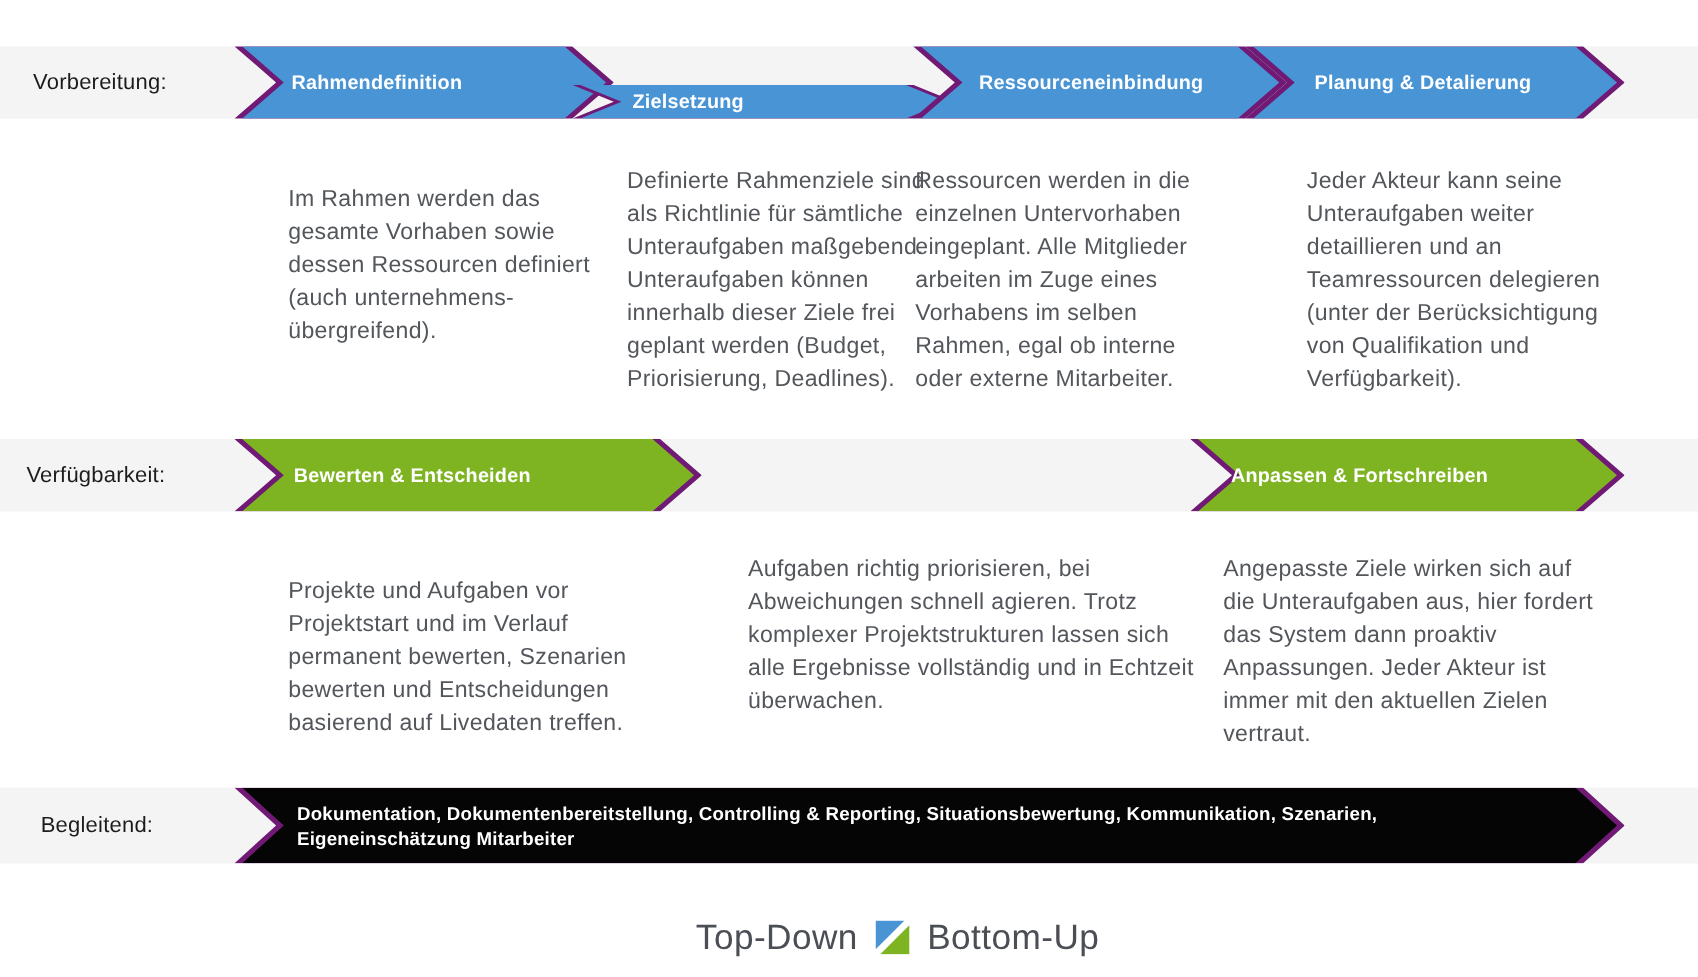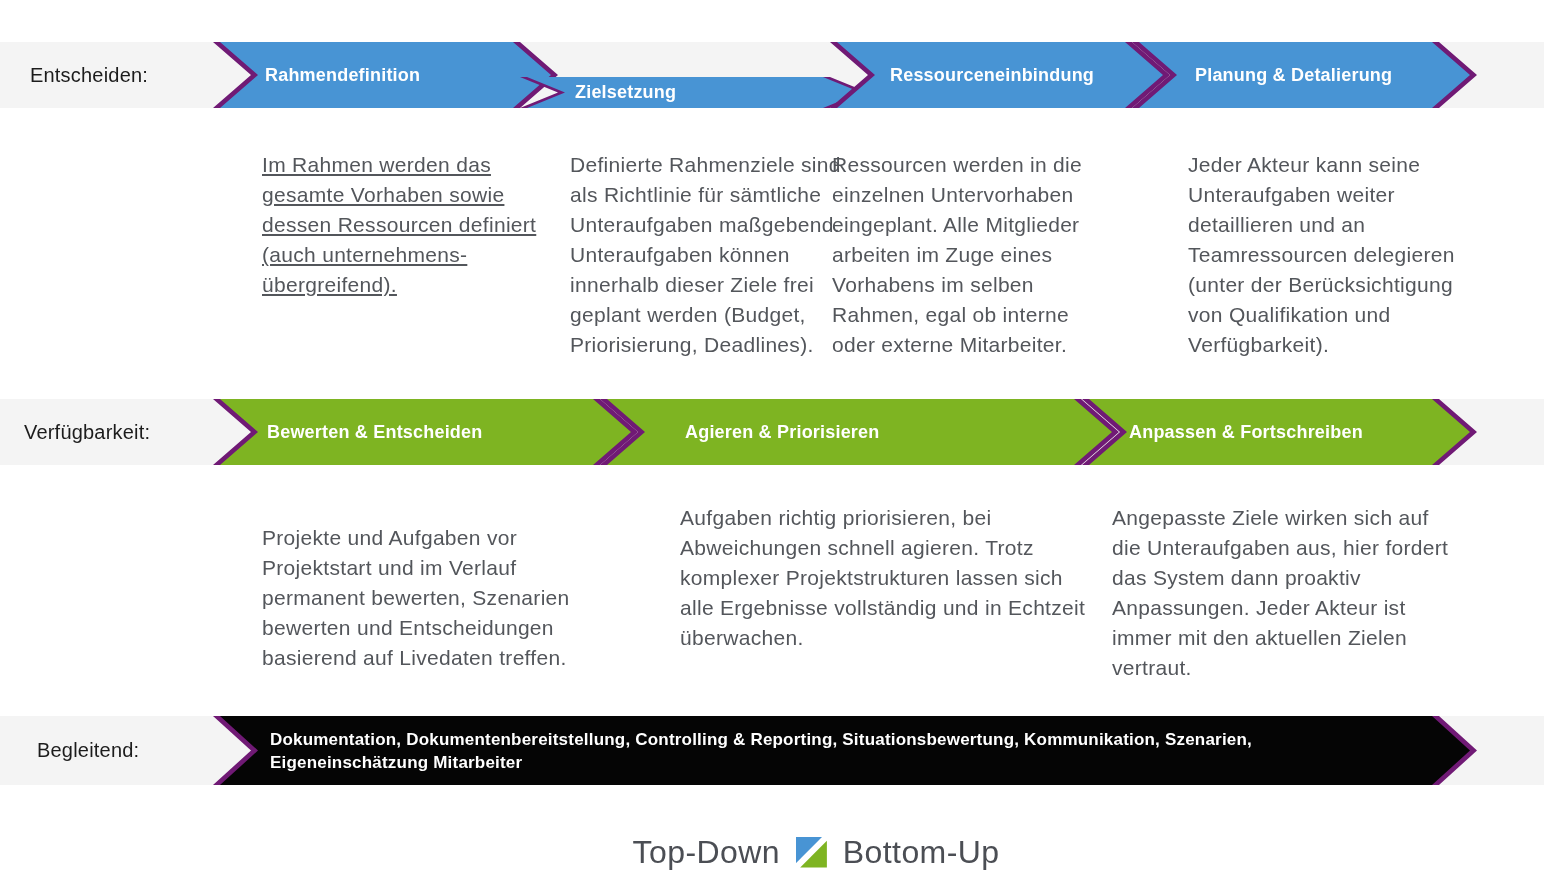--- a/index.html
+++ b/index.html
@@ -38,40 +38,40 @@
           clip-path:polygon(0 0, 86% 0, 0 86%);}
   .legend-icon .tri-green{position:absolute;inset:0;background:var(--execution-green,#7eb422);
           clip-path:polygon(100% 14%, 100% 100%, 14% 100%);}
 </style>
 </head>
 <body>
 
 <div id="page">
 
   <div class="band" style="top:42px;height:66px;">
-    <div class="band-label" style="left:30px;">Entscheiden:</div>
+    <div class="band-label" style="left:30px;">Vorbereitung:</div>
     <div class="seg prep" style="left:213px;width:345px;">
       <div class="seg-fill"></div>
       <div class="seg-title" style="left:52px;">Rahmendefinition</div>
     </div>
     <div class="seg prep" style="left:520px;width:348px;margin-top:35px;">
       <div class="seg-fill"></div>
       <div class="seg-title" style="left:55px;">Zielsetzung</div>
     </div>
     <div class="seg prep" style="left:1132px;width:345px;">
       <div class="seg-fill"></div>
       <div class="seg-title" style="left:63px;">Planung &amp; Detalierung</div>
     </div>
     <div class="seg prep" style="left:830px;width:340px;">
       <div class="seg-fill"></div>
       <div class="seg-title" style="left:60px;">Ressourceneinbindung</div>
     </div>
   </div>
 
-  <div class="desc" style="left:262px;top:150px;width:300px;text-decoration:underline;">Im Rahmen werden das
+  <div class="desc" style="left:262px;top:166px;width:300px;">Im Rahmen werden das
 gesamte Vorhaben sowie
 dessen Ressourcen definiert
 (auch unternehmens-
 übergreifend).</div>
   <div class="desc" style="left:570px;top:150px;width:300px;">Definierte Rahmenziele sind
 als Richtlinie für sämtliche
 Unteraufgaben maßgebend.
 Unteraufgaben können
 innerhalb dieser Ziele frei
 geplant werden (Budget,
@@ -90,27 +90,23 @@
 (unter der Berücksichtigung
 von Qualifikation und
 Verfügbarkeit).</div>
 
   <div class="band" style="top:399px;height:66px;">
     <div class="band-label" style="left:24px;">Verfügbarkeit:</div>
     <div class="seg exec" style="left:213px;width:425px;">
       <div class="seg-fill"></div>
       <div class="seg-title" style="left:54px;">Bewerten &amp; Entscheiden</div>
     </div>
-    <div class="seg exec" style="left:600px;width:519px;">
-      <div class="seg-fill"></div>
-      <div class="seg-title" style="left:85px;">Agieren &amp; Priorisieren</div>
-    </div>
     <div class="seg exec" style="left:1082px;width:395px;">
       <div class="seg-fill"></div>
-      <div class="seg-title" style="left:47px;">Anpassen &amp; Fortschreiben</div>
+      <div class="seg-title" style="left:37px;">Anpassen &amp; Fortschreiben</div>
     </div>
   </div>
 
   <div class="desc" style="left:262px;top:503px;width:345px;margin-top:20px;">Projekte und Aufgaben vor
 Projektstart und im Verlauf
 permanent bewerten, Szenarien
 bewerten und Entscheidungen
 basierend auf Livedaten treffen.</div>
   <div class="desc" style="left:680px;top:503px;width:425px;">Aufgaben richtig priorisieren, bei
 Abweichungen schnell agieren. Trotz

